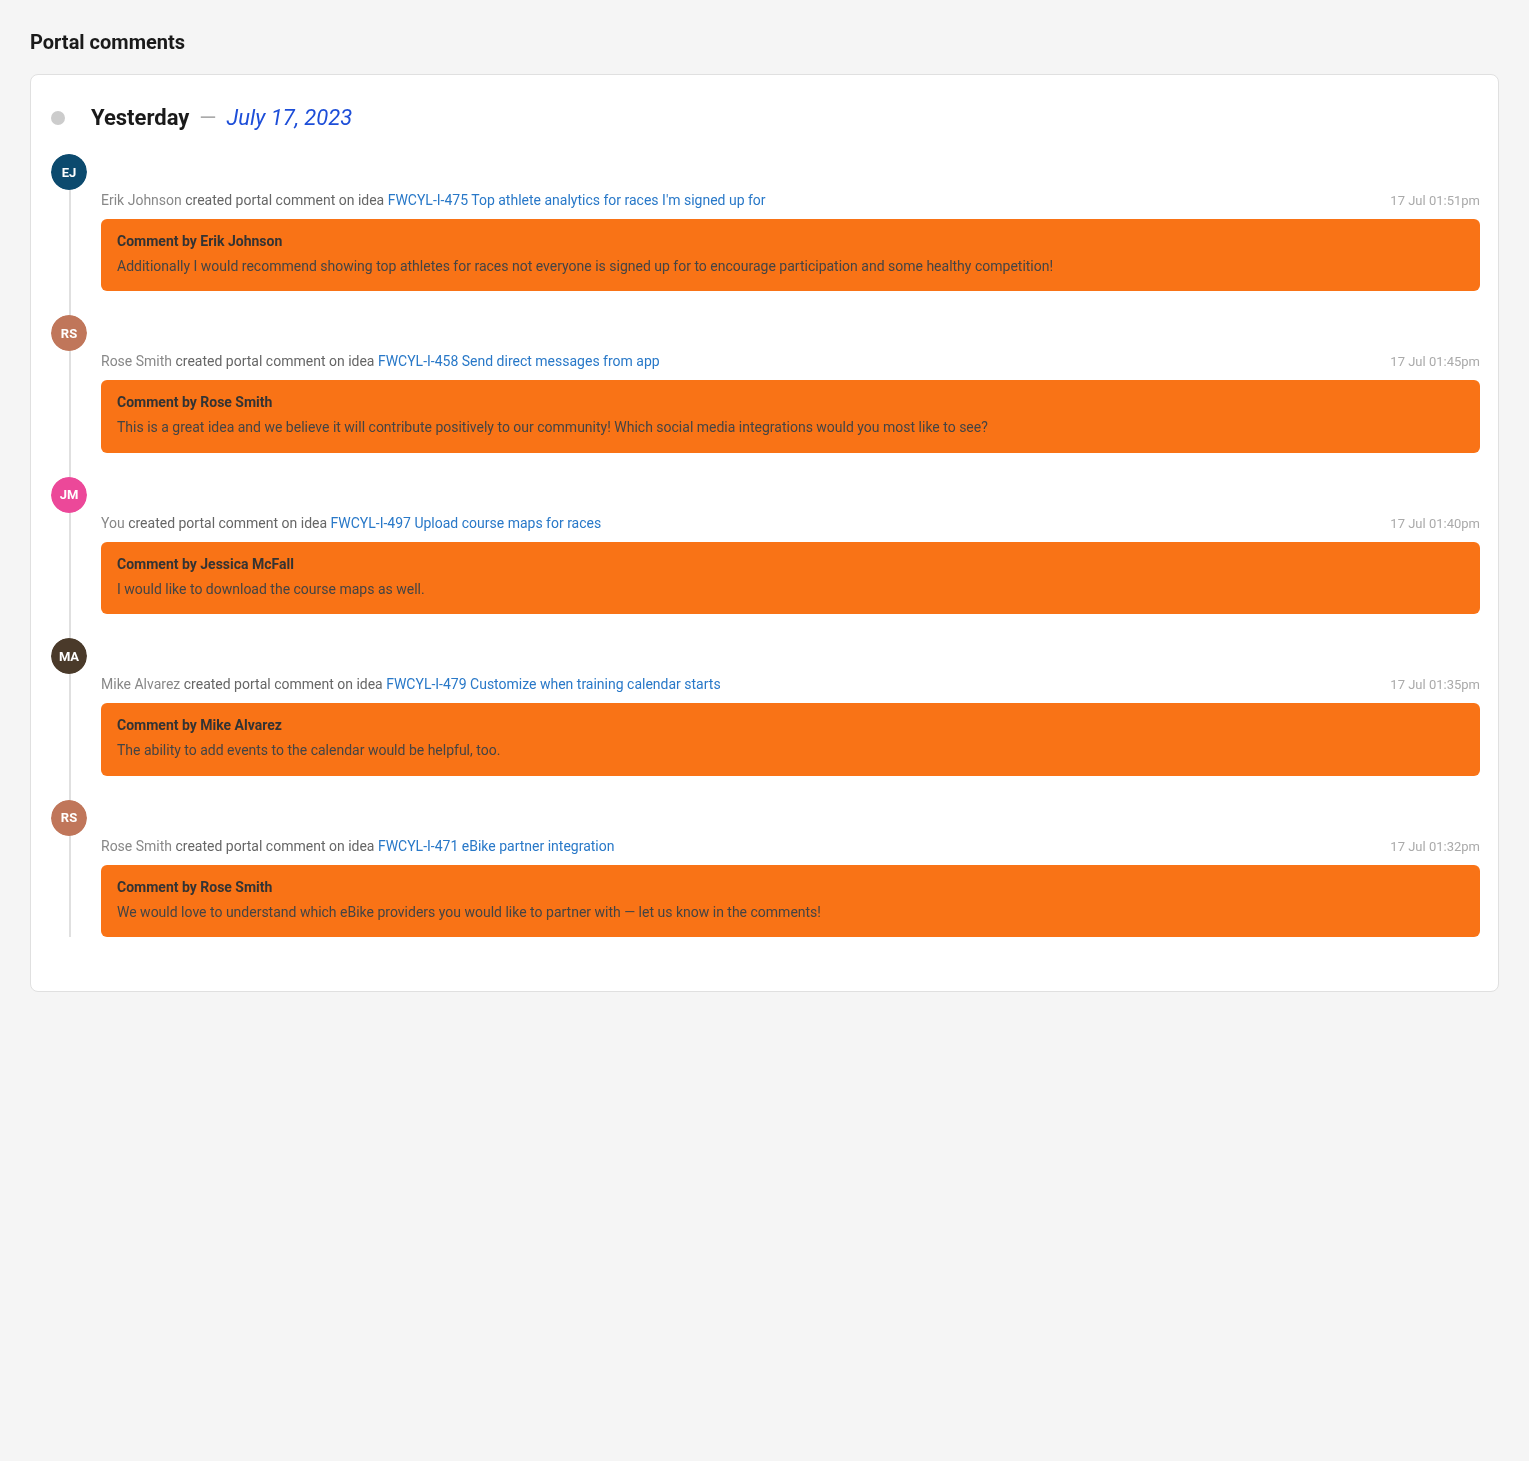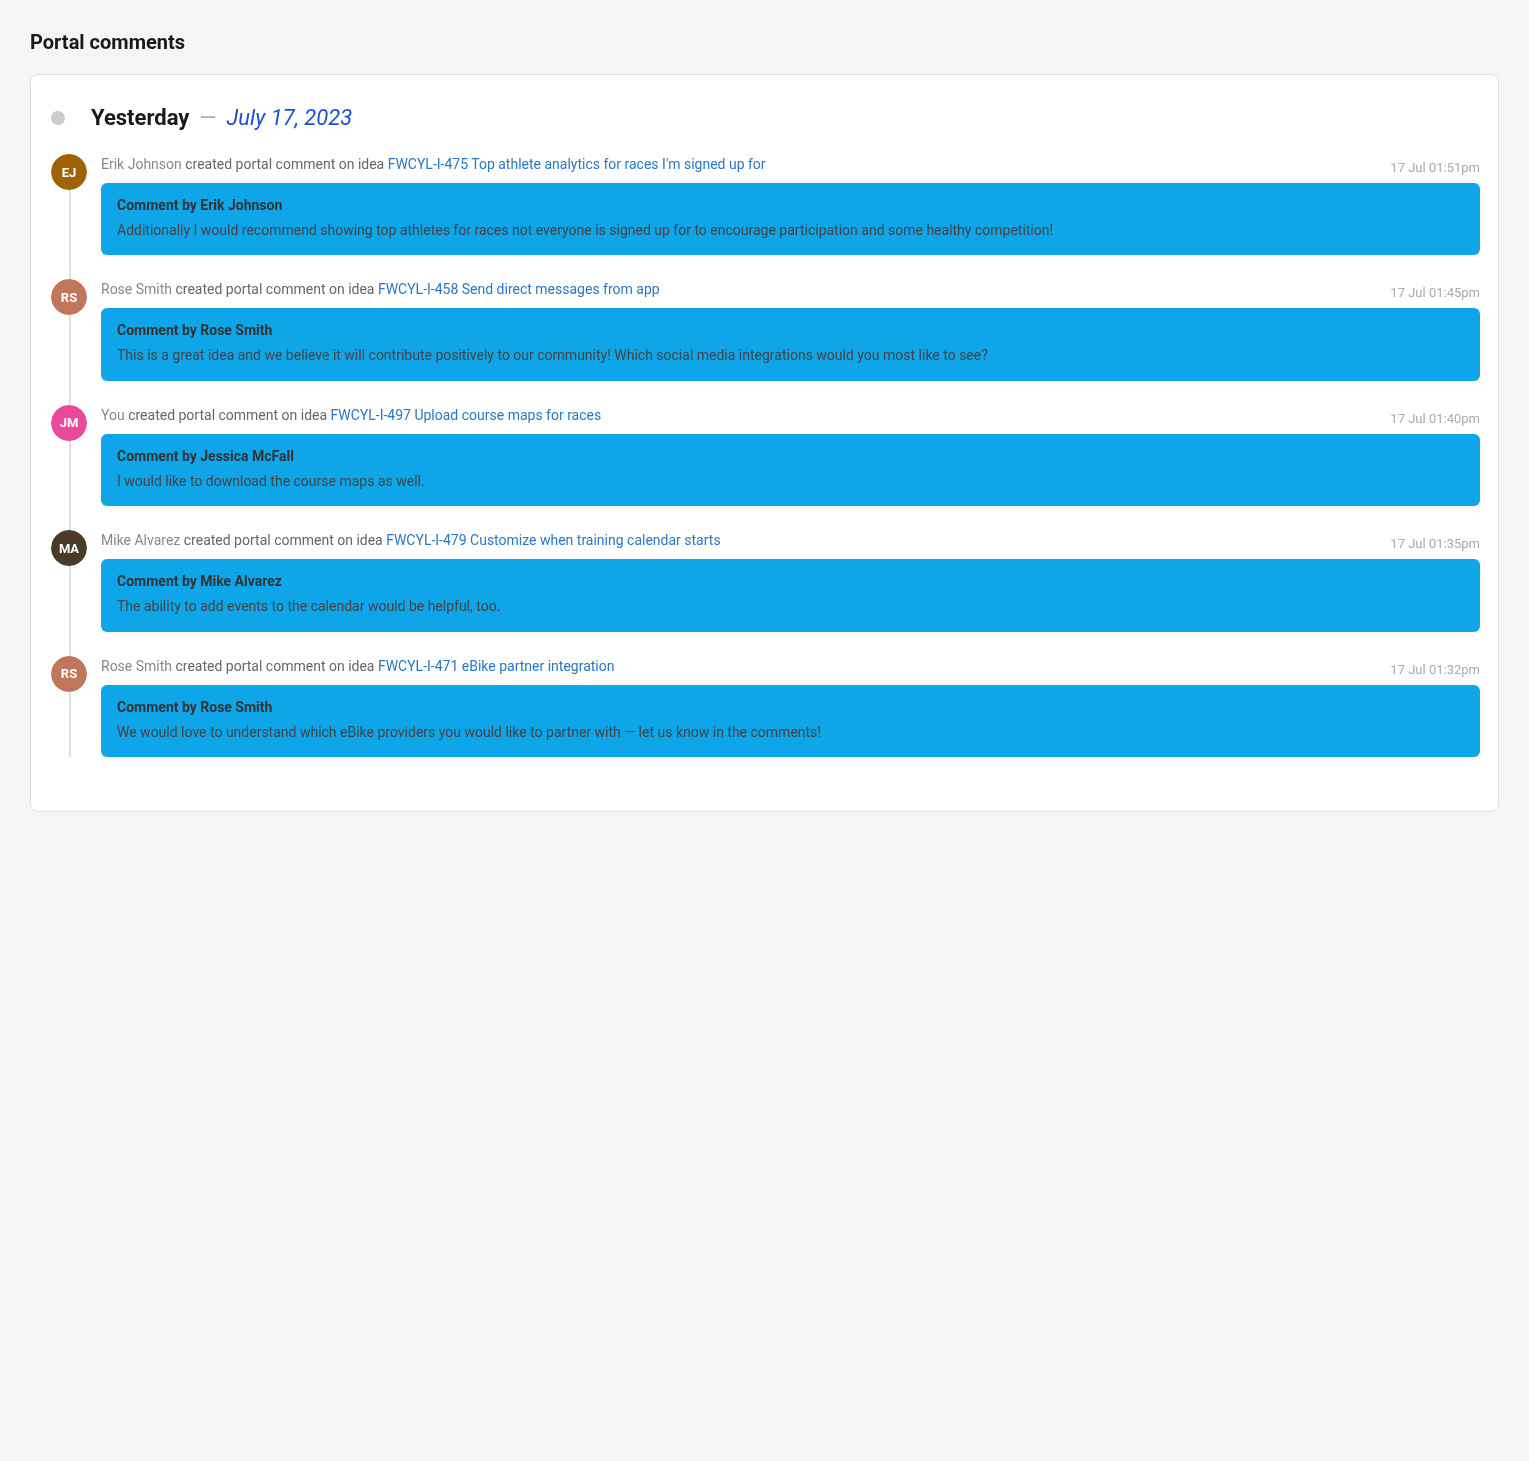--- a/index.html
+++ b/index.html
@@ -91,25 +91,26 @@
       margin-bottom: 24px;
       position: relative;
     }
 
     .activity-content {
       flex: 1;
     }
 
     .activity-header {
       display: flex;
-      align-items: flex-end;
+      align-items: center;
       justify-content: space-between;
       margin-bottom: 8px;
       flex-wrap: wrap;
       gap: 4px;
+      margin-top: 36px;
     }
 
     .activity-text {
       font-size: 14px;
       color: #666;
       flex: 1;
       line-height: 1.5;
     }
 
     .user-name {
@@ -124,21 +125,21 @@
 
     .activity-time {
       font-size: 13px;
       color: #aaa;
       white-space: nowrap;
       margin-left: 12px;
       flex-shrink: 0;
     }
 
     .comment-box {
-      background: #0ea5e9;
+      background: #f97316;
       border-radius: 6px;
       padding: 14px 16px;
       margin-top: 4px;
     }
 
     .comment-author {
       font-size: 14px;
       font-weight: 700;
       color: #333;
       margin-bottom: 6px;
@@ -182,21 +183,21 @@
 <div class="card">
   <div class="date-header">
     <span class="date-today">Yesterday</span>
     <span class="date-separator">—</span>
     <span class="date-full">July 17, 2023</span>
   </div>
 
   <div class="timeline" id="timeline-container">
   <div class="activity-item">
         <div class="avatar-face">
-          <div class="avatar-img" style="background: #a16207;">EJ</div>
+          <div class="avatar-img" style="background: #0c4a6e;">EJ</div>
         </div>
         <div class="activity-content">
           <div class="activity-header">
             <span class="activity-text"><span class="user-name">Erik Johnson</span> created portal comment on idea <a class="activity-link" href="#">FWCYL-I-475 Top athlete analytics for races I'm signed up for</a></span>
             <span class="activity-time">17 Jul 01:51pm</span>
           </div>
           <div class="comment-box">
             <div class="comment-author">Comment by Erik Johnson</div>
             <div class="comment-text">Additionally I would recommend showing top athletes for races not everyone is signed up for to encourage participation and some healthy competition!</div>
           </div>

